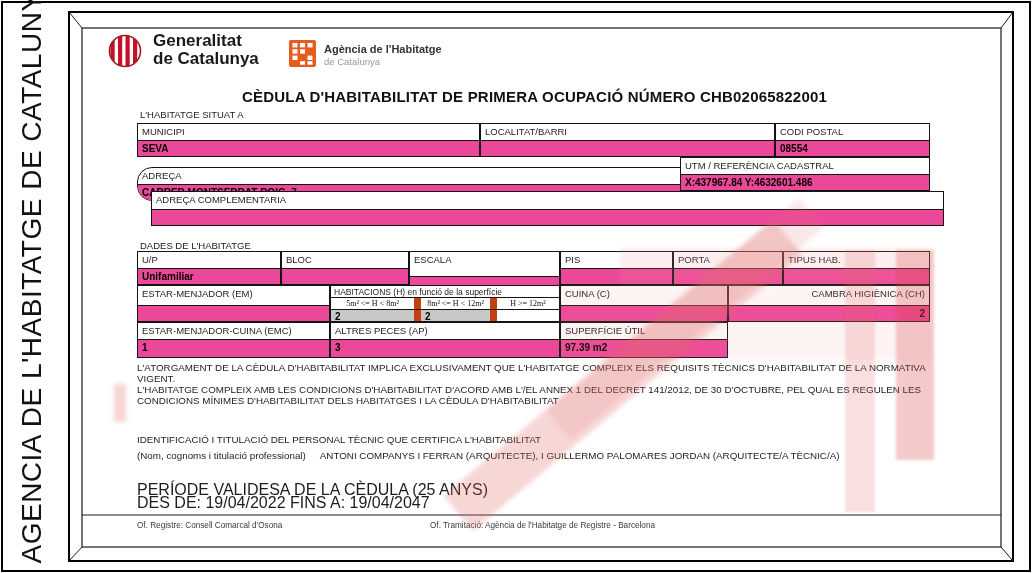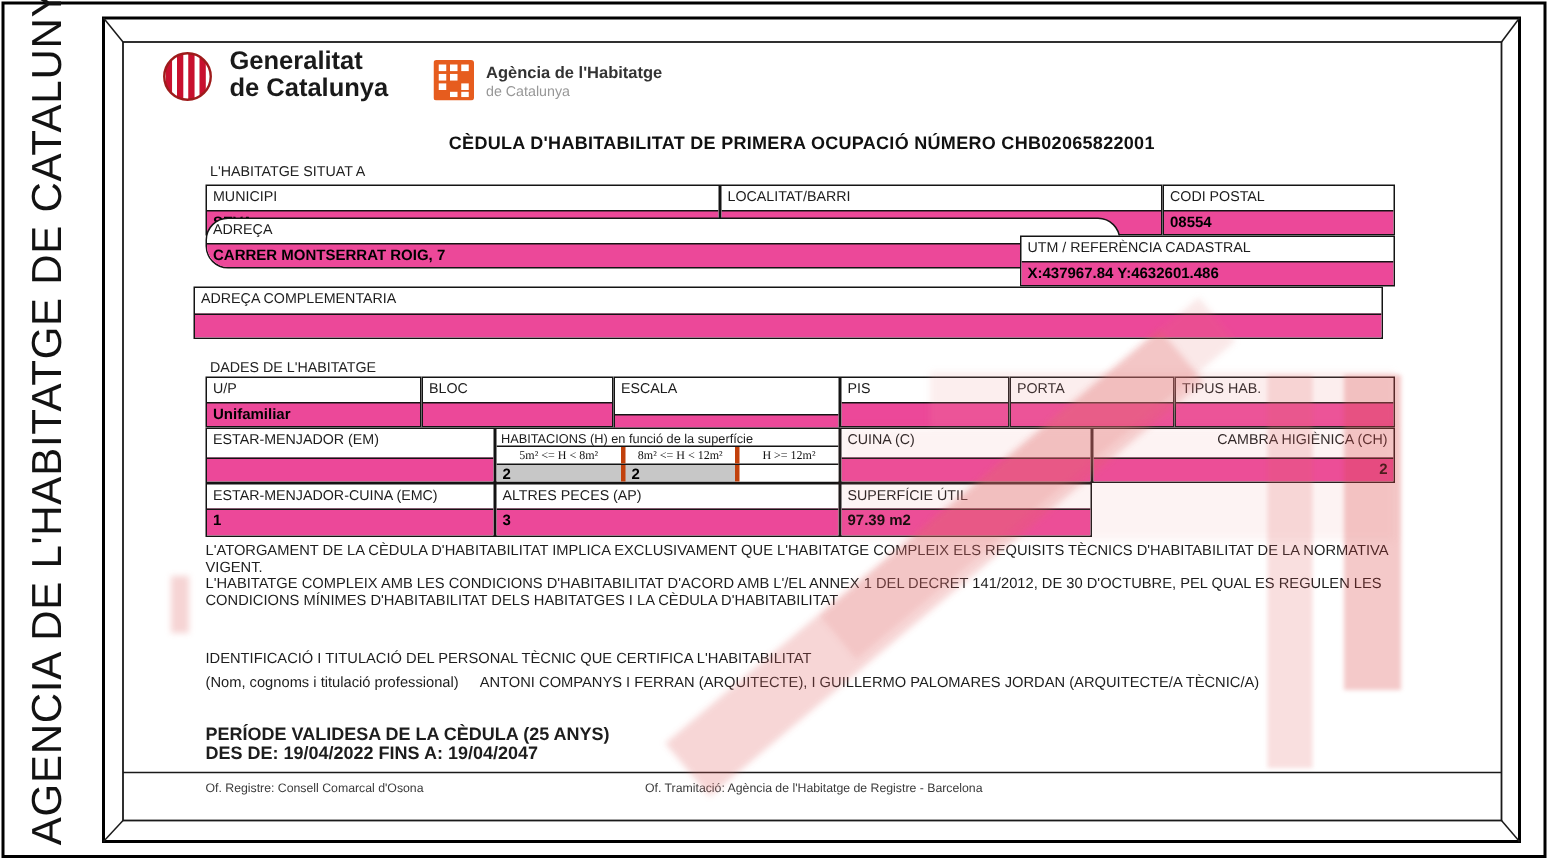--- a/index.html
+++ b/index.html
@@ -15,21 +15,21 @@
     letter-spacing:0.5px; z-index:2;
   }
   .content { position:absolute; inset:0; z-index:3;padding-left:40px; }
   .logo-row { position:absolute; display:flex; align-items:flex-start; }
   .gen-text { margin-left:9px; font-weight:bold; font-size:17px; line-height:18px; color:#1a1a1a; }
   .ah-text { margin-left:8px; margin-top:3px; }
   .ah-text .l1 { font-weight:bold; font-size:11px; color:#333; }
   .ah-text .l2 { font-size:9.5px; color:#979797; margin-top:1px; }
   .doc-title {
     position:absolute; left:137px; top:88px; width:795px; text-align:center;
-    font-weight:bold; font-size:12px; color:#111; letter-spacing:0.2px;
+    font-weight:bold; font-size:15px; color:#111; letter-spacing:0.2px;
   }
   .sec-label { position:absolute; font-size:9.5px; color:#222; }
   .cell {
     position:absolute; border:1px solid #141414; background:#fff;
     box-sizing:border-box; overflow:hidden;
   }
   .lab { font-size:9.5px; color:#1c1c1c; padding:2px 4px 0; white-space:nowrap; }
   .val {
     position:absolute; left:0; right:0; bottom:0; height:16px;
     background:#ec4899; border-top:1px solid #141414;
@@ -37,30 +37,30 @@
     box-sizing:border-box; white-space:nowrap;
   }
   .hab { display:flex; flex-direction:column; }
   .hab-title { font-size:8.5px; color:#1c1c1c; padding:1px 3px 0; border-bottom:1px solid #141414; white-space:nowrap; }
   .hab-heads, .hab-vals { display:flex; }
   .hab-heads { border-bottom:1px solid #141414; }
   .hab-h {
     font-family:"Liberation Serif", serif; font-size:8px; color:#111;
     text-align:center; padding:1px 0; box-sizing:border-box;
   }
-  .hab-h + .hab-h, .hab-v + .hab-v { border-left:3px solid #c2410c; }
+  .hab-h + .hab-h, .hab-v + .hab-v { border-left:7px solid #c2410c; }
   .hab-vals { flex:1; }
   .hab-v { background:#C7C7C7; font-weight:bold; font-size:10px; padding:1px 0 0 4px; box-sizing:border-box; }
   .hab-v.white { background:#fff; }
   .legal { position:absolute; left:137px; top:362px; width:798px; font-size:9.8px; line-height:11px; color:#1d1d1d; }
   .legal .p2 { margin-top:0; }
   .legal .th { margin-top:28px; }
   .legal .tn { margin-top:5px; }
   .legal .tn .names { margin-left:14px; }
-  .validity { position:absolute; left:137px; top:483px; font-size:12px; line-height:13px; color:#1d1d1d;font-weight:bold; }
+  .validity { position:absolute; left:137px; top:483px; font-size:16px; line-height:13px; color:#1d1d1d; }
   .foot { position:absolute; top:521px; font-size:8.2px; color:#3a3a3a; }
   .wm { position:absolute; pointer-events:none; z-index:6; }
 </style>
 </head>
 <body>
 
 <div class="page">
 
   <svg class="frame-svg" width="1032" height="573">
     <rect x="2" y="2" width="1028" height="569" fill="none" stroke="#000" stroke-width="2"></rect>
@@ -132,30 +132,30 @@
     </div>
     <div class="cell" style="left:480px; top:123px; width:295px; height:34px;">
       <div class="lab">LOCALITAT/BARRI</div>
       <div class="val"></div>
     </div>
     <div class="cell" style="left:775px; top:123px; width:155px; height:34px;">
       <div class="lab">CODI POSTAL</div>
       <div class="val">08554</div>
     </div>
 
-    <div class="cell" style="left:137px; top:145px; width:610px; height:34px;border-radius:15px;">
+    <div class="cell" style="left:137px; top:167px; width:610px; height:34px;border-radius:15px;">
       <div class="lab">ADREÇA</div>
       <div class="val">CARRER MONTSERRAT ROIG, 7</div>
     </div>
     <div class="cell" style="left:680px; top:157px; width:250px; height:34px;">
       <div class="lab">UTM / REFERÈNCIA CADASTRAL</div>
       <div class="val">X:437967.84 Y:4632601.486</div>
     </div>
 
-    <div class="cell" style="left:129px; top:191px; width:793px; height:35px;">
+    <div class="cell" style="left:151px; top:191px; width:793px; height:35px;">
       <div class="lab">ADREÇA COMPLEMENTARIA</div>
       <div class="val"></div>
     </div>
 
     <div class="sec-label" style="left:140px; top:240px;">DADES DE L'HABITATGE</div>
 
     <div class="cell" style="left:137px; top:251px; width:144px; height:34px;">
       <div class="lab">U/P</div>
       <div class="val">Unifamiliar</div>
     </div>

